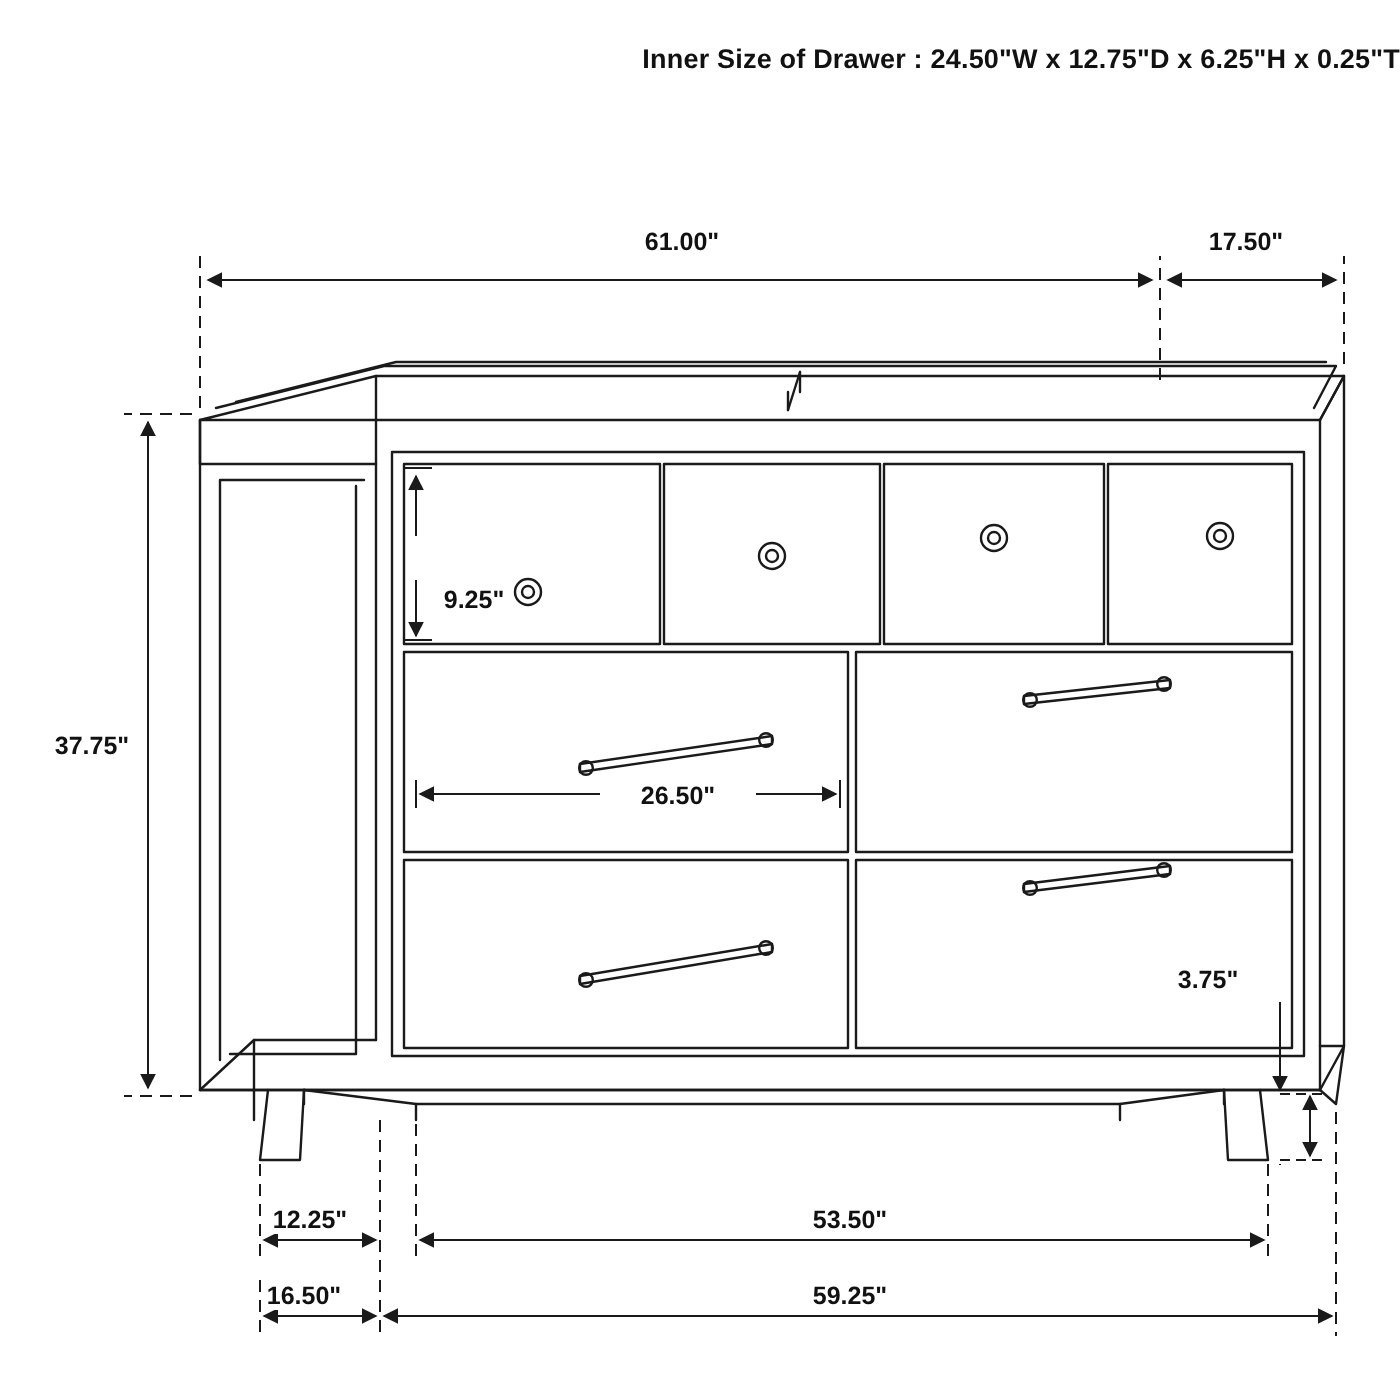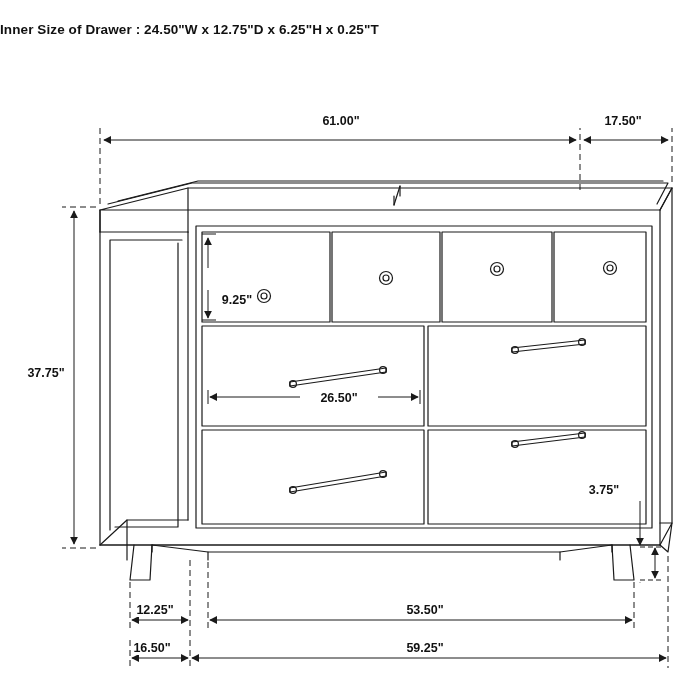--- a/index.html
+++ b/index.html
@@ -18,21 +18,21 @@
   #page {
     position: relative;
     width: 700px;
     height: 700px;
   }
   #title {
     position: absolute;
     top: 22px;
     left: 0;
     width: 700px;
-    text-align: left;
+    text-align: right;
     font-size: 13.5px;
     font-weight: bold;
     letter-spacing: 0.1px;
     color: #111111;
   }
   #drawing {
     position: absolute;
     top: 0;
     left: 0;
     width: 700px;

